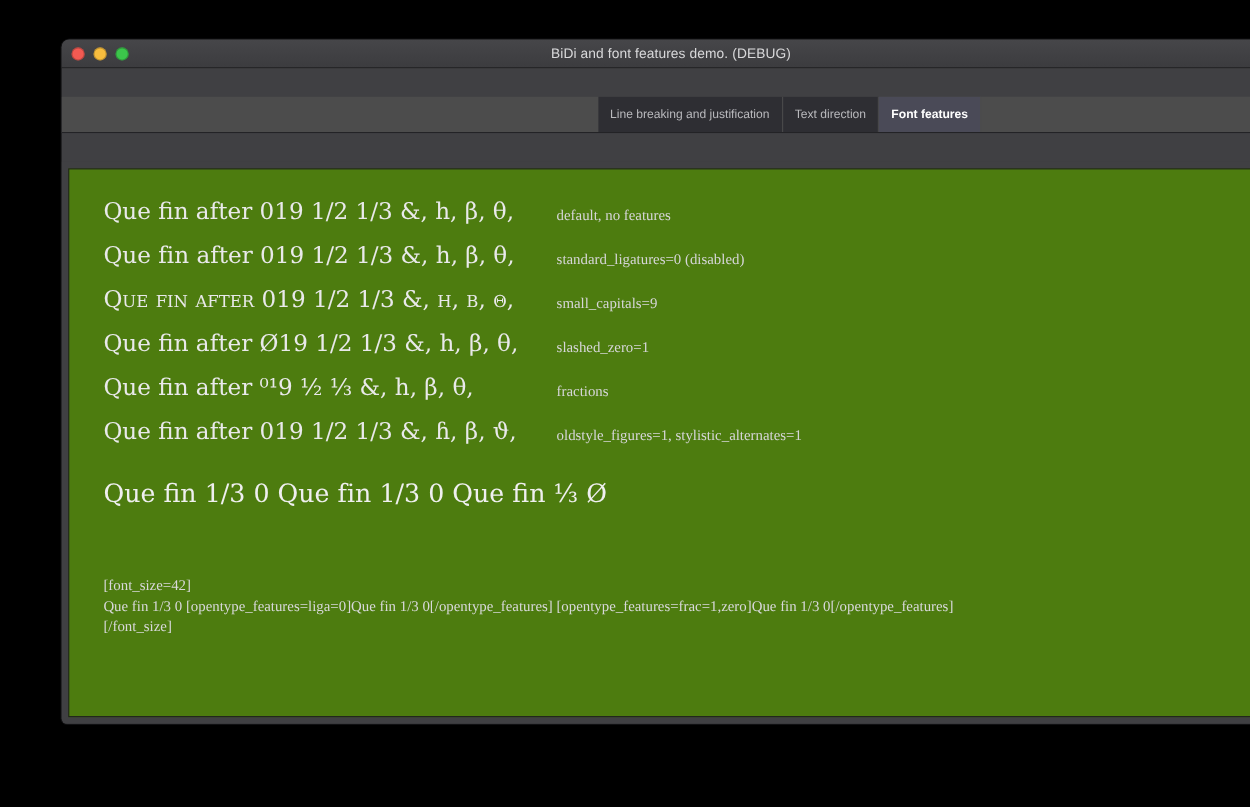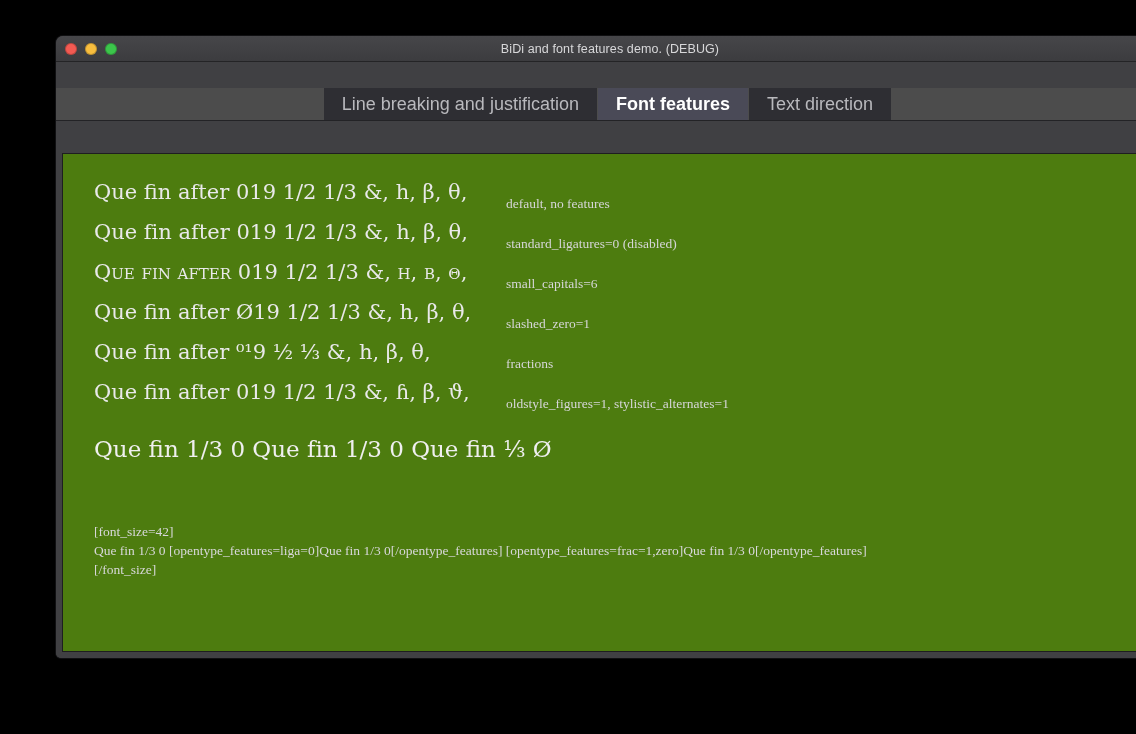--- a/index.html
+++ b/index.html
@@ -78,22 +78,22 @@
     align-items: stretch;
     justify-content: center;
     padding: 0;
     box-sizing: border-box;
   }
   .tab-spacer { flex: 1 1 auto; }
   .tab {
     display: flex;
     align-items: center;
     justify-content: center;
-    padding: 0 18px;
-    font-size: 18px;
+    padding: 0 11px;
+    font-size: 11px;
     color: #b9b9bd;
     background: #2e2e33;
     border-right: 1px solid #4c4c4c;
     box-sizing: border-box;
     white-space: nowrap;
     cursor: default;
   }
   .tab:first-of-type { border-left: 1px solid #4c4c4c; }
   .tab.active {
     background: #4a4a57;
@@ -139,21 +139,21 @@
     top: 0;
     font-family: "DejaVu Serif", "Liberation Serif", serif;
     font-size: 21px;
     color: #e9e9ea;
     white-space: nowrap;
     line-height: 32px;
   }
   .label {
     position: absolute;
     left: 443px;
-    top: 8px;
+    top: 0;
     font-family: "Liberation Serif", "DejaVu Serif", serif;
     font-size: 13.5px;
     color: #d6d6d8;
     white-space: nowrap;
     line-height: 32px;
     padding-top: 4px;
     text-align: center;
   }
 
   
@@ -201,43 +201,43 @@
       <span class="light close"></span>
       <span class="light min"></span>
       <span class="light zoom"></span>
     </div>
     <div id="window-title">BiDi and font features demo. (DEBUG)</div>
   </div>
 
   <div id="tabbar">
     <div class="tab-spacer"></div>
     <div class="tab">Line breaking and justification</div>
+    <div class="tab">Text direction</div>
     <div class="tab active">Font features</div>
-    <div class="tab">Text direction</div>
     <div id="tab-tail"></div>
   </div>
 
   <div id="content-outer">
     <div id="content">
 
       <div id="feature-rows">
 
         <div class="feature-row">
           <div class="sample f-default">Que fin after 019 1/2 1/3 &amp;, h, β, θ,</div>
           <div class="label">default, no features</div>
         </div>
 
         <div class="feature-row">
           <div class="sample f-noliga">Que fin after 019 1/2 1/3 &amp;, h, β, θ,</div>
           <div class="label">standard_ligatures=0 (disabled)</div>
         </div>
 
         <div class="feature-row">
           <div class="sample f-smallcaps">Que fin after 019 1/2 1/3 &amp;, h, β, θ,</div>
-          <div class="label">small_capitals=6</div>
+          <div class="label">small_capitals=9</div>
         </div>
 
         <div class="feature-row">
           <div class="sample f-slashzero">Que fin after Ø19 1/2 1/3 &amp;, h, β, θ,</div>
           <div class="label">slashed_zero=1</div>
         </div>
 
         <div class="feature-row">
           <div class="sample f-fractions">Que fin after ⁰¹9 ½ ⅓ &amp;, h, β, θ,</div>
           <div class="label">fractions</div>

